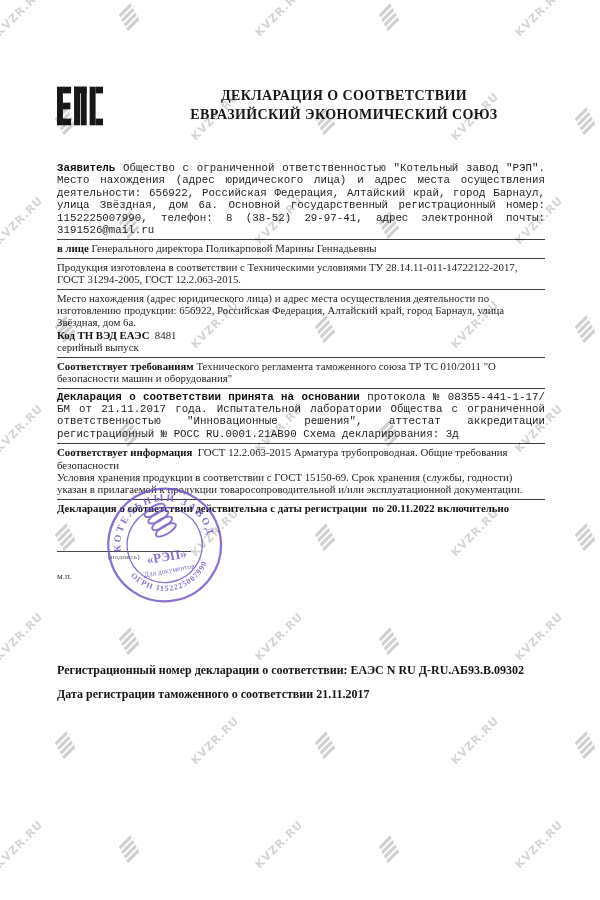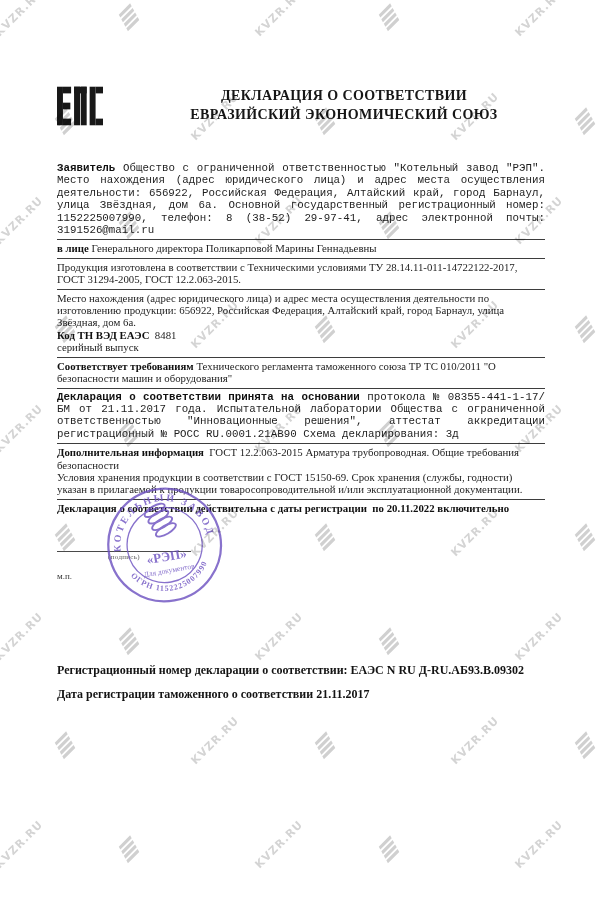--- a/index.html
+++ b/index.html
@@ -298,21 +298,21 @@
 
       <div class="section">
         <p><span class="b">Соответствует требованиям</span> <span>Технического регламента таможенного союза ТР ТС 010/2011 "О безопасности машин и оборудования"</span></p>
       </div>
 
       <div class="section">
         <p class="just"><span class="b">Декларация о соответствии принята на основании</span> <span>протокола № 08355-441-1-17/БМ от 21.11.2017 года. Испытательной лаборатории Общества с ограниченной ответственностью "Инновационные решения", аттестат аккредитации регистрационный № РОСС RU.0001.21АВ90 Схема декларирования: 3д</span></p>
       </div>
 
       <div class="section">
-        <p><span class="b">Дополнительная информация</span>&nbsp; <span>ГОСТ 12.2.063-2015 Арматура трубопроводная. Общие требования безопасности</span></p>
+        <p><span class="b">Соответствует информация</span>&nbsp; <span>ГОСТ 12.2.063-2015 Арматура трубопроводная. Общие требования безопасности</span></p>
         <p>Условия хранения продукции в соответствии с ГОСТ 15150-69. Срок хранения (службы, годности) указан в прилагаемой к продукции товаросопроводительной и/или эксплуатационной документации.</p>
       </div>
 
       <div class="section nob">
         <p><span class="b">Декларация о соответствии действительна с даты регистрации</span>&nbsp; <span class="b">по 20.11.2022 включительно</span></p>
       </div>
 
     </div>
 
     <div class="sig-row">

